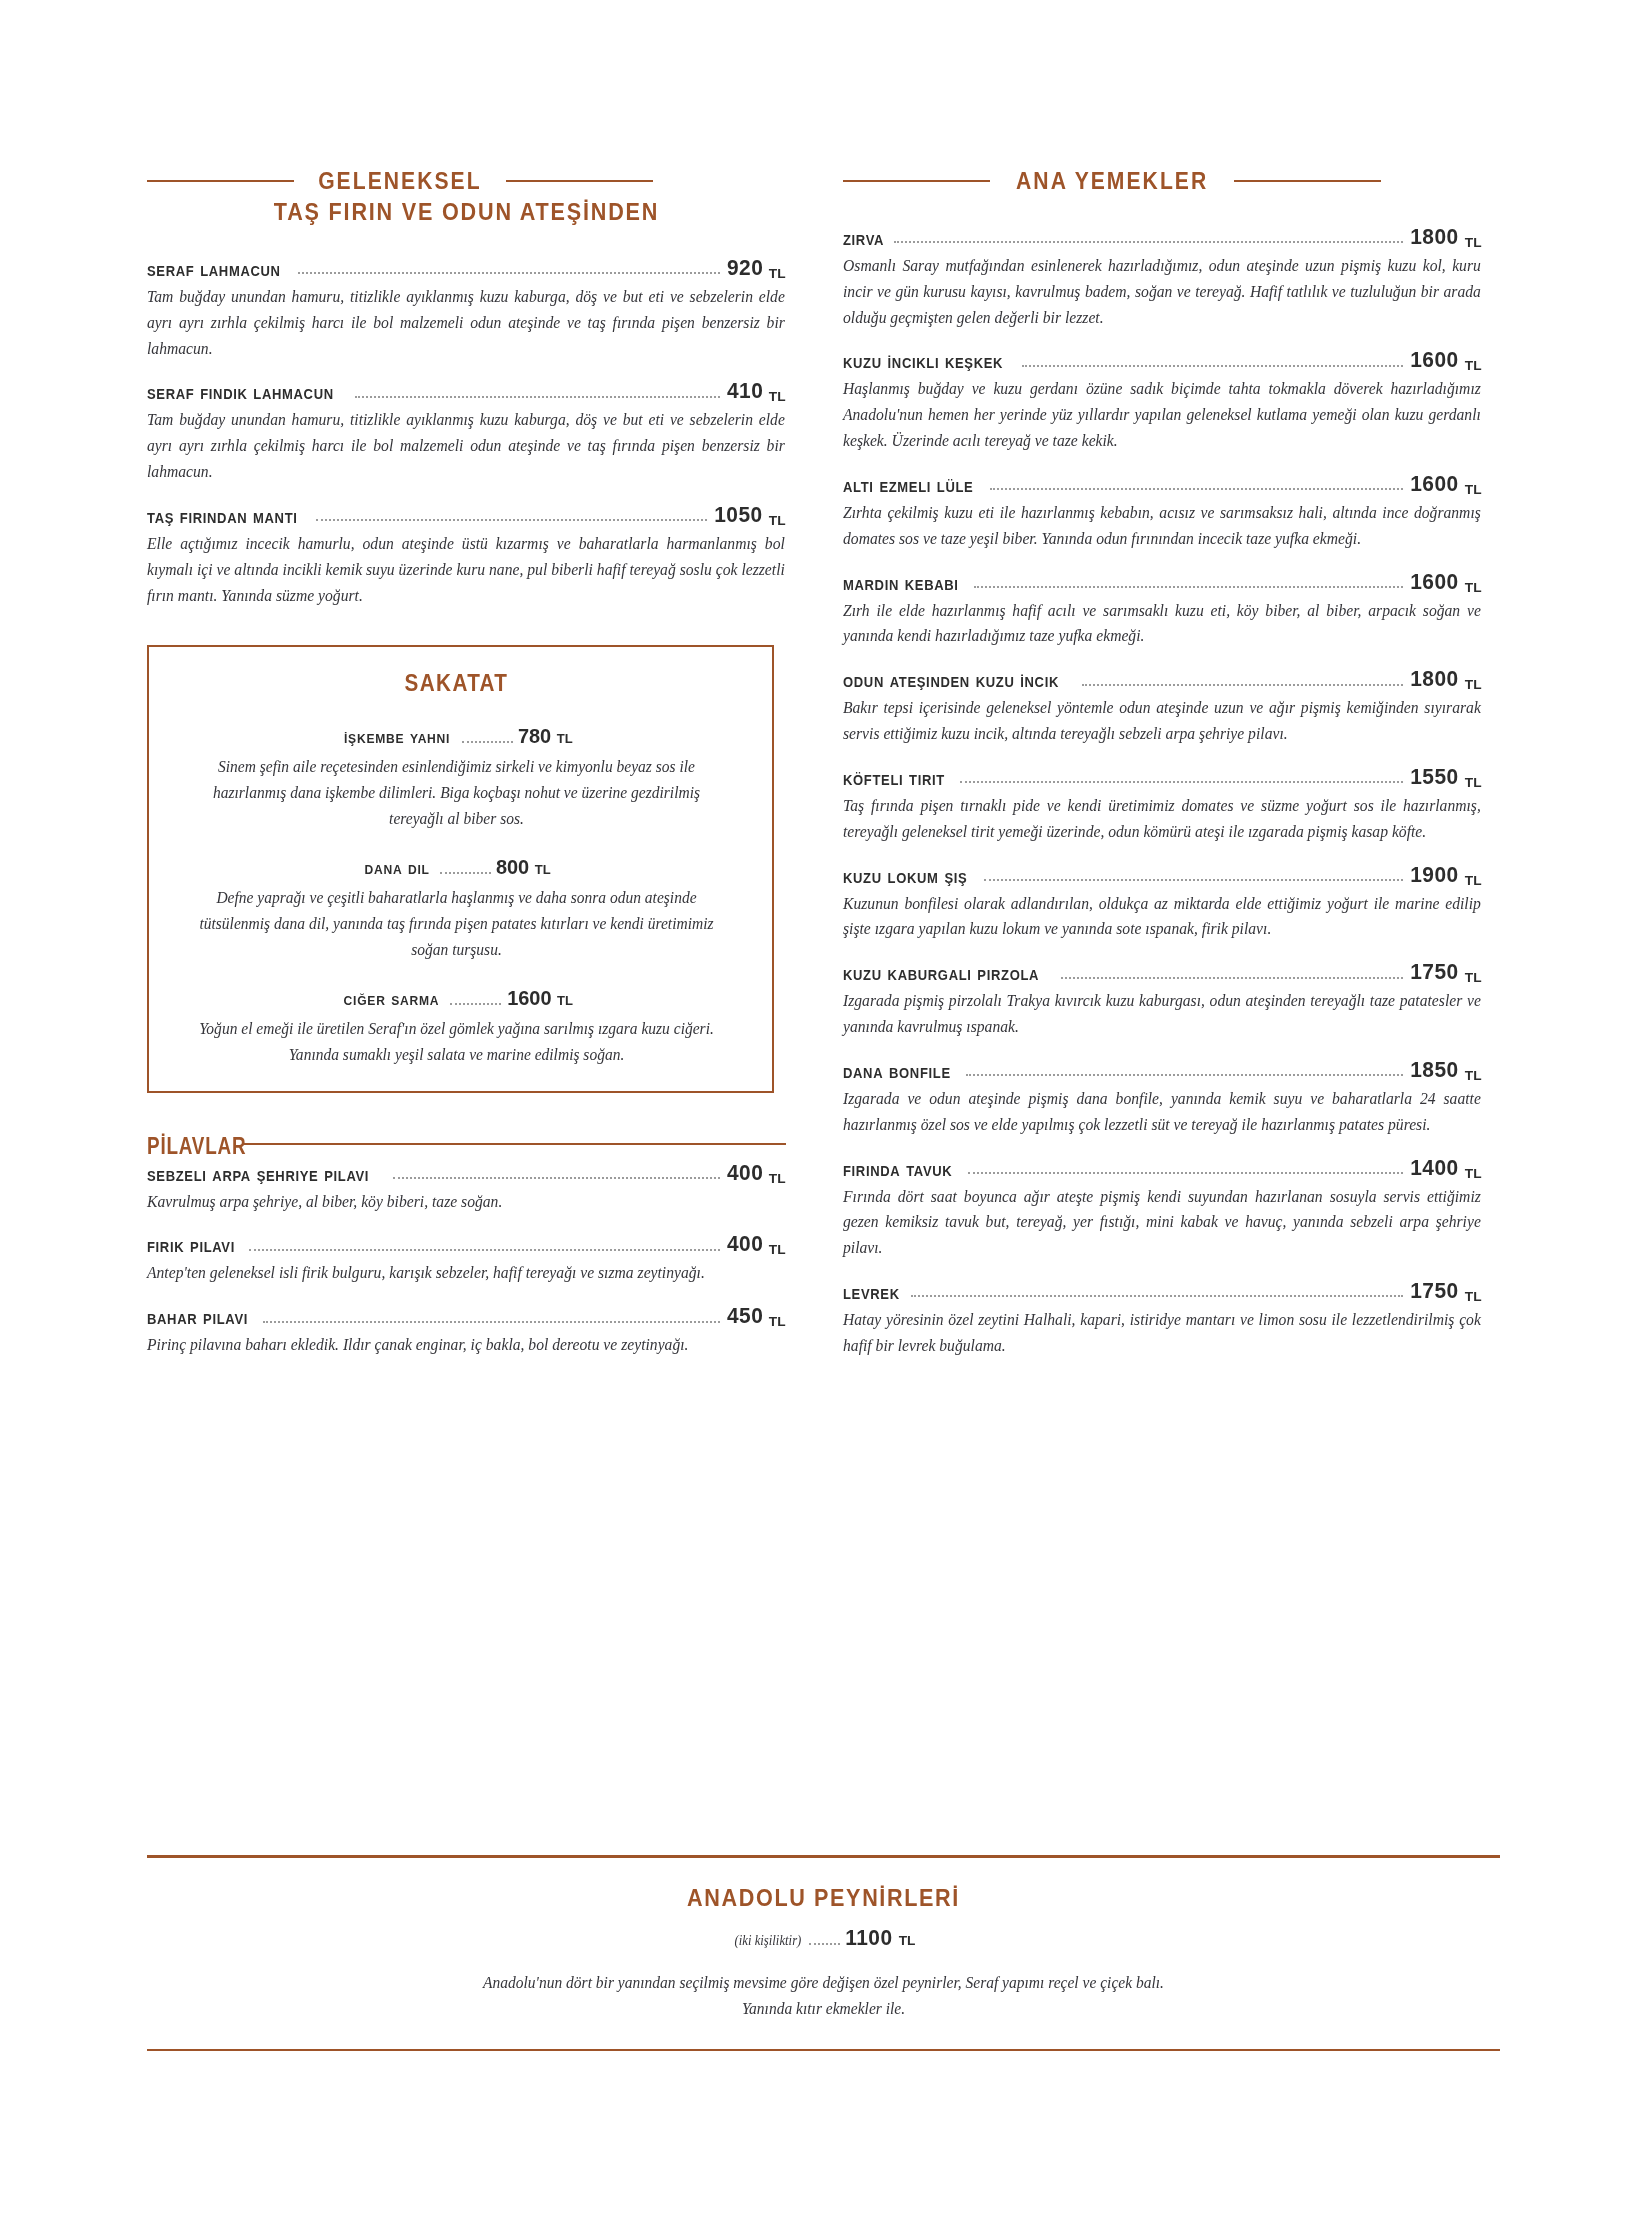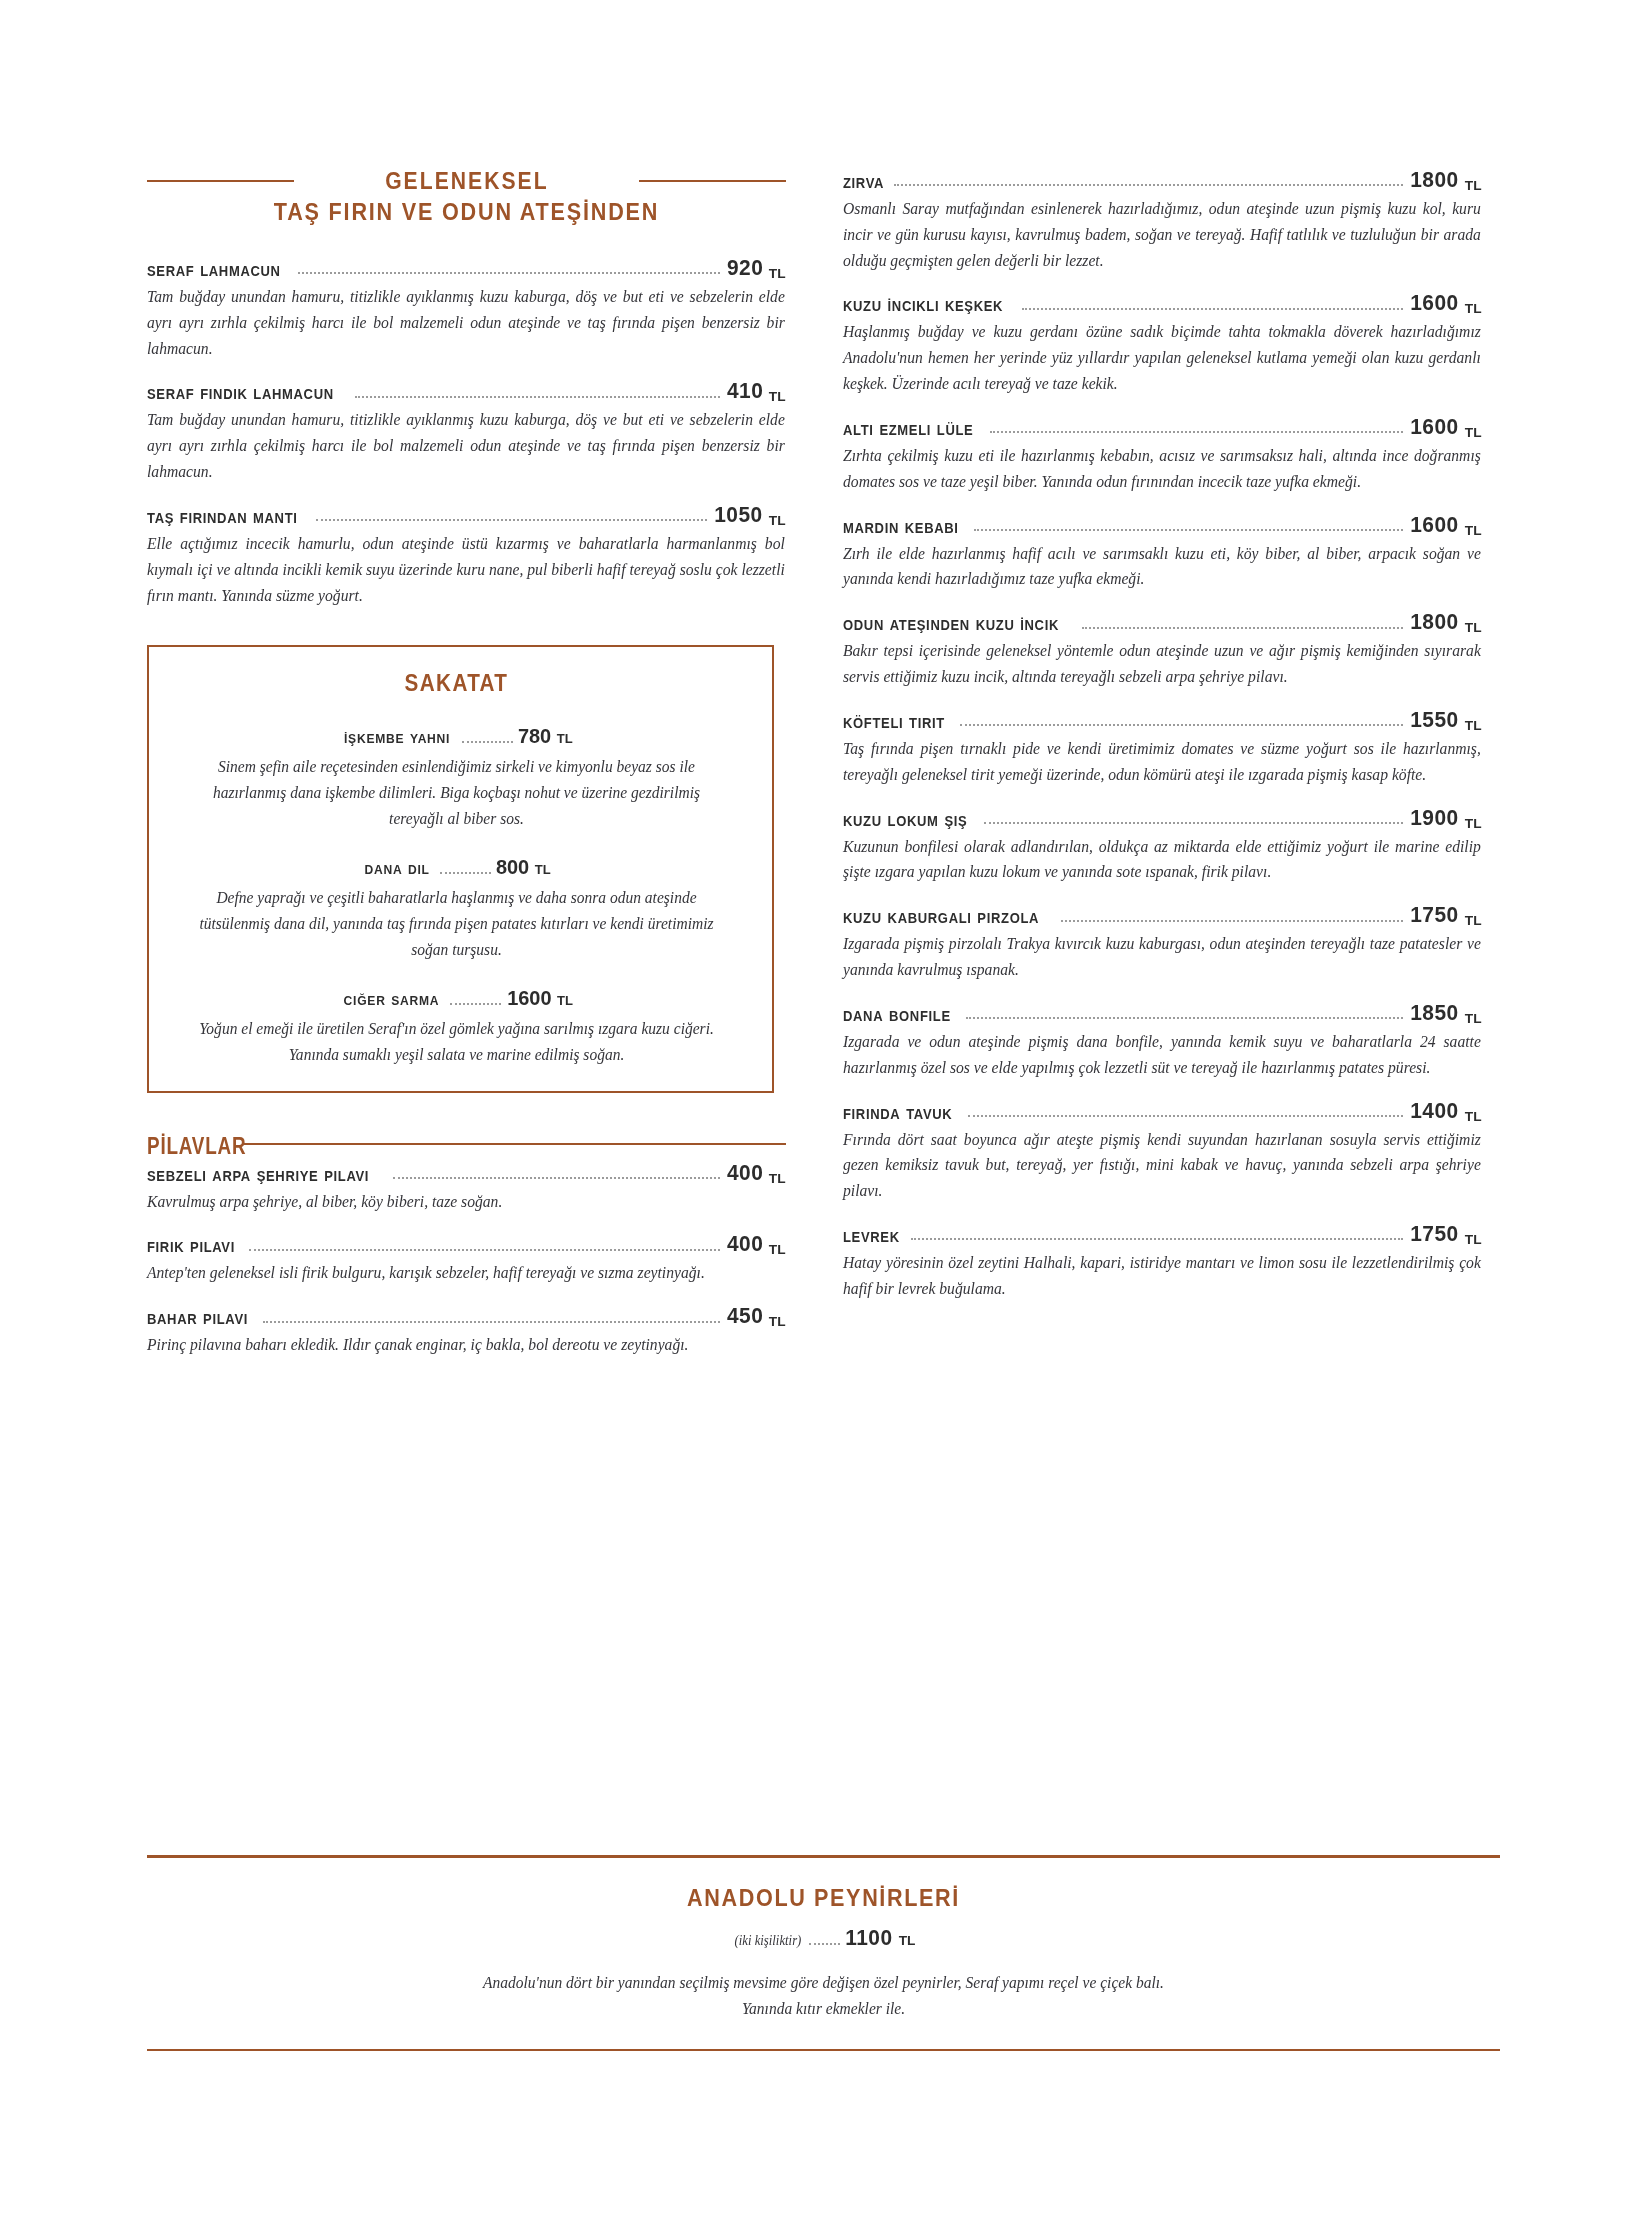--- a/index.html
+++ b/index.html
@@ -23,21 +23,21 @@
     display: flex;
     gap: 57px;
     align-items: flex-start;
   }
   .col { width: 639px; flex: 0 0 639px; }
 
   
   .sec-head-center {
     display: flex;
     align-items: center;
-    justify-content: space-between;
+    justify-content: flex-start;
     gap: 13px;
     margin-bottom: 3px;
   }
   .sec-head-center .rule {
     height: 2.5px;
     background: #9E5429;
     flex: 0 0 147px;
   }
   .sec-title {
     color: #9E5429;
@@ -367,20 +367,25 @@
           <span class="item-price">450</span>
           <span class="item-cur">TL</span>
         </div>
         <div class="item-desc">Pirinç pilavına baharı ekledik. Ildır çanak enginar, iç bakla, bol dereotu ve zeytinyağı.</div>
       </div>
 
     </div>
 
     <div class="col">
 
+      <div class="sec-head-center" style="margin-bottom:29px;">
+        <div class="rule"></div>
+        <div class="sec-title">ANA YEMEKLER</div>
+        <div class="rule"></div>
+      </div>
 
       <div class="item">
         <div class="item-row">
           <span class="item-name">Zirva</span>
           <span class="dots"></span>
           <span class="item-price">1800</span>
           <span class="item-cur">TL</span>
         </div>
         <div class="item-desc">Osmanlı Saray mutfağından esinlenerek hazırladığımız, odun ateşinde uzun pişmiş kuzu kol, kuru incir ve gün kurusu kayısı, kavrulmuş badem, soğan ve tereyağ. Hafif tatlılık ve tuzluluğun bir arada olduğu geçmişten gelen değerli bir lezzet.</div>
       </div>

